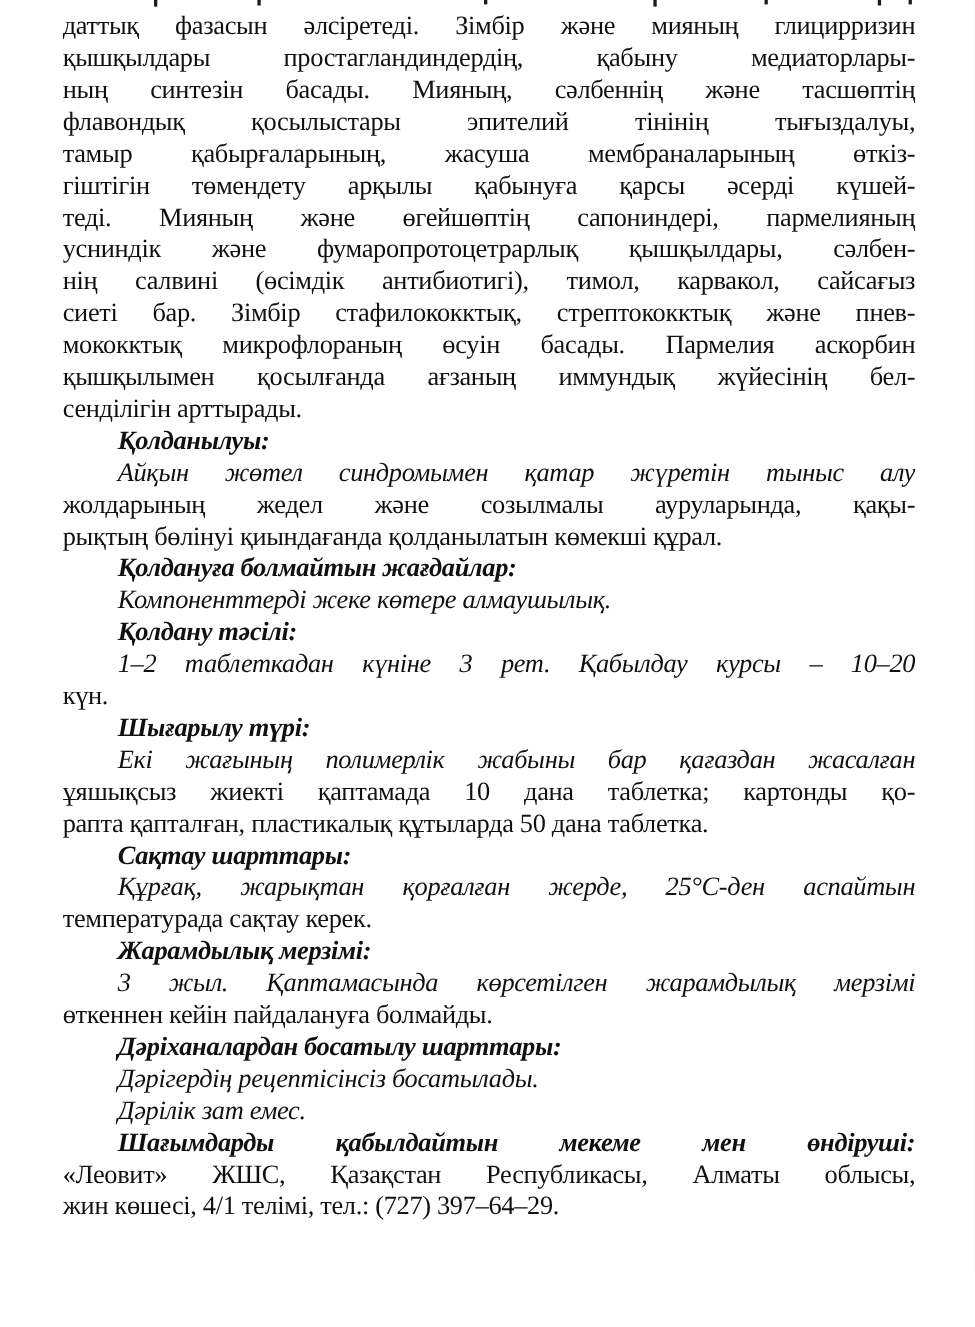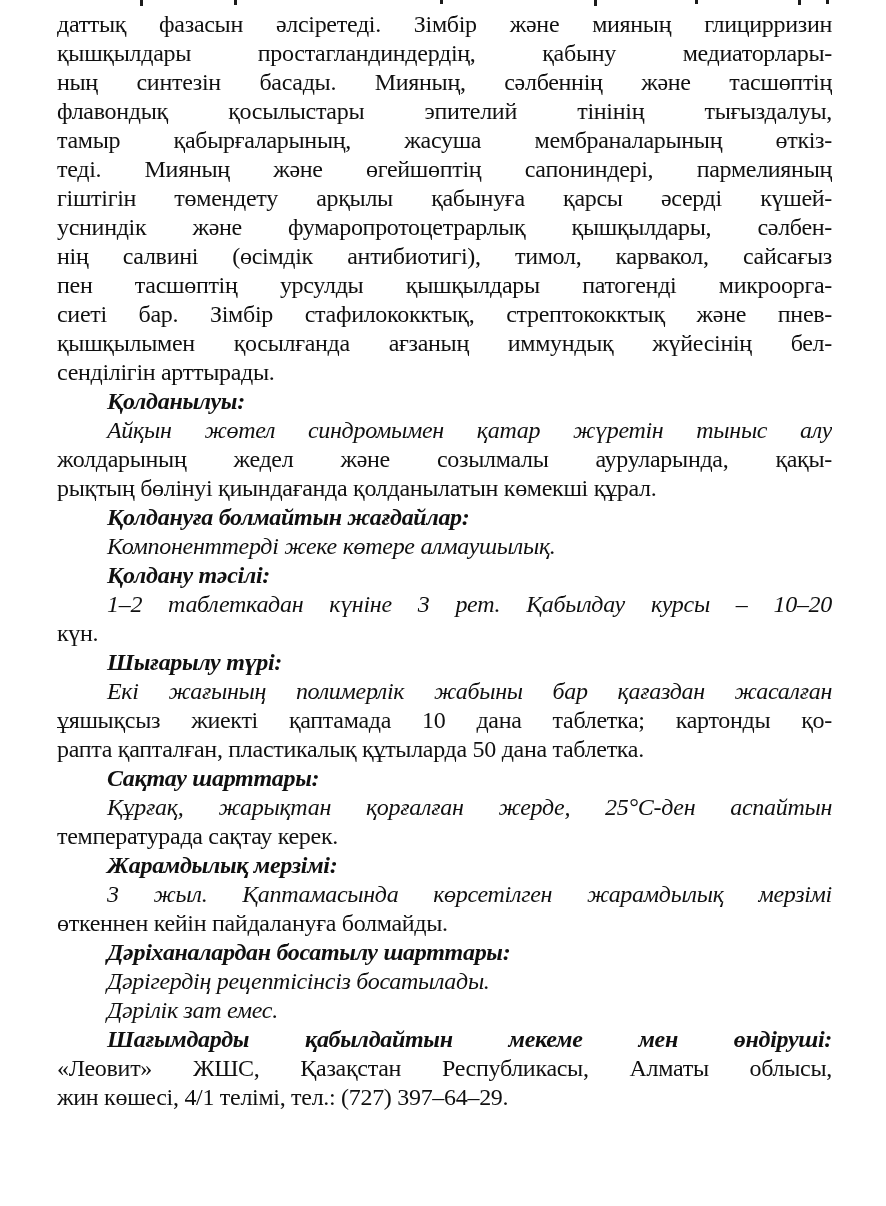--- a/index.html
+++ b/index.html
@@ -63,26 +63,26 @@
 <body>
 
 <div id="page" style="background: rgb(255, 255, 255); color: rgb(16, 16, 16);">
   <div class="remnant"></div>
   <div id="doc-body">
       <div class="line just">даттық фазасын әлсіретеді. Зімбір және мияның глицирризин</div>
       <div class="line just">қышқылдары простагландиндердің, қабыну медиаторлары-</div>
       <div class="line just">ның синтезін басады. Мияның, сәлбеннің және тасшөптің</div>
       <div class="line just">флавондық қосылыстары эпителий тінінің тығыздалуы,</div>
       <div class="line just">тамыр қабырғаларының, жасуша мембраналарының өткіз-</div>
+      <div class="line just">гіштігін төмендету арқылы қабынуға қарсы әсерді күшей-</div>
       <div class="line just">теді. Мияның және өгейшөптің сапониндері, пармелияның</div>
-      <div class="line just">гіштігін төмендету арқылы қабынуға қарсы әсерді күшей-</div>
       <div class="line just">усниндік және фумаропротоцетрарлық қышқылдары, сәлбен-</div>
       <div class="line just">нің салвині (өсімдік антибиотигі), тимол, карвакол, сайсағыз</div>
-      <div class="line just">пен тасшөптің урсулды қышқылдары патогенді микроорга-</div>
       <div class="line just">сиеті бар. Зімбір стафилококктық, стрептококктық және пнев-</div>
+      <div class="line just">мококктық микрофлораның өсуін басады. Пармелия аскорбин</div>
       <div class="line just">қышқылымен қосылғанда ағзаның иммундық жүйесінің бел-</div>
       <div class="line end">сенділігін арттырады.</div>
       <div class="line bold indent end">Қолданылуы:</div>
       <div class="line indent just">Айқын жөтел синдромымен қатар жүретін тыныс алу</div>
       <div class="line just">жолдарының жедел және созылмалы ауруларында, қақы-</div>
       <div class="line end">рықтың бөлінуі қиындағанда қолданылатын көмекші құрал.</div>
       <div class="line bold indent end">Қолдануға болмайтын жағдайлар:</div>
       <div class="line indent end">Компоненттерді жеке көтере алмаушылық.</div>
       <div class="line bold indent end">Қолдану тәсілі:</div>
       <div class="line indent just">1–2 таблеткадан күніне 3 рет. Қабылдау курсы – 10–20</div>

